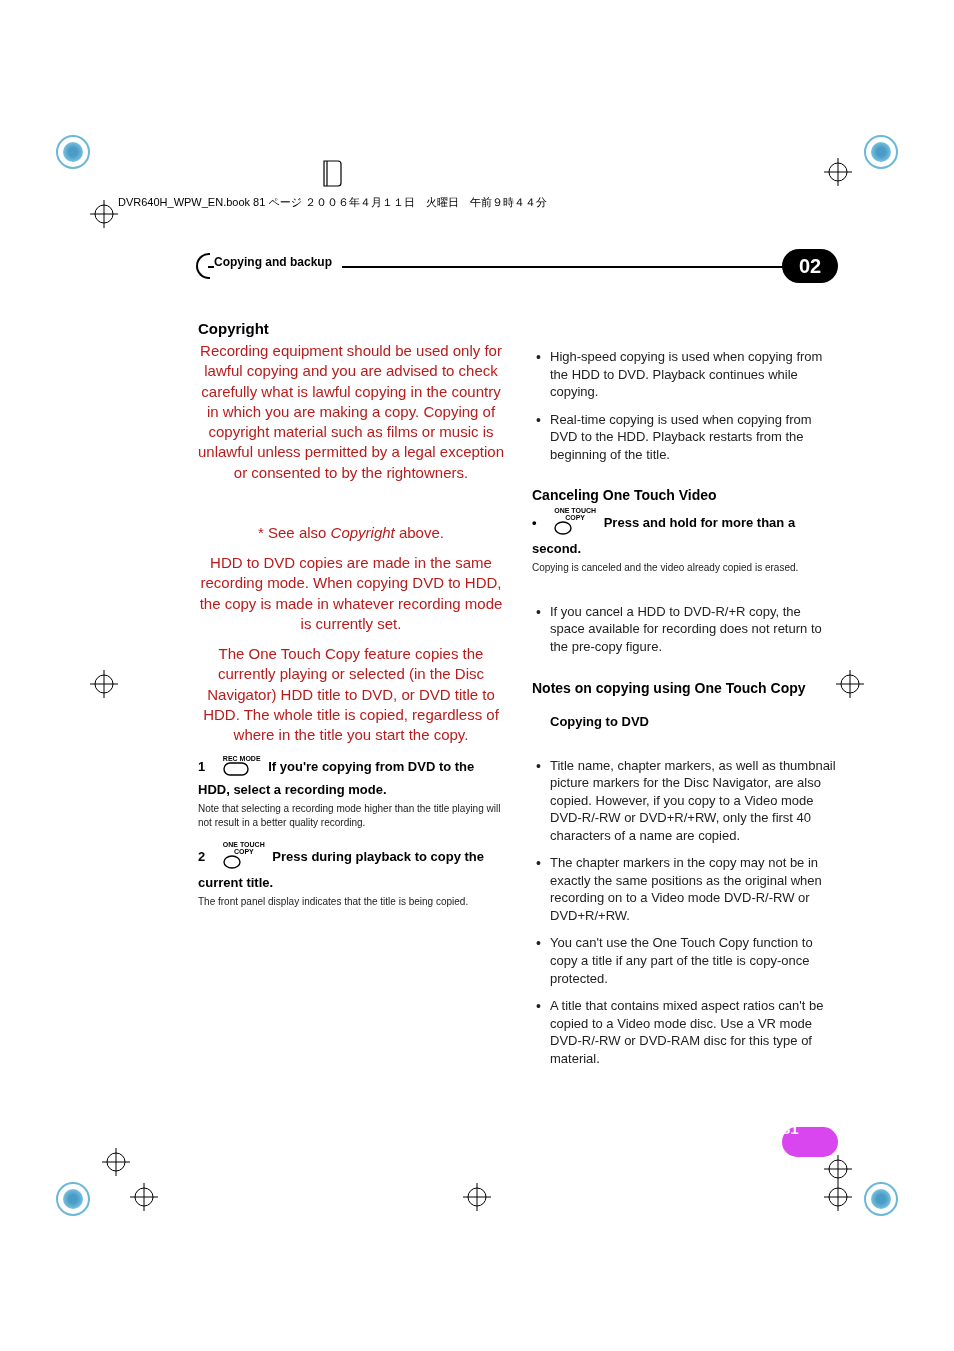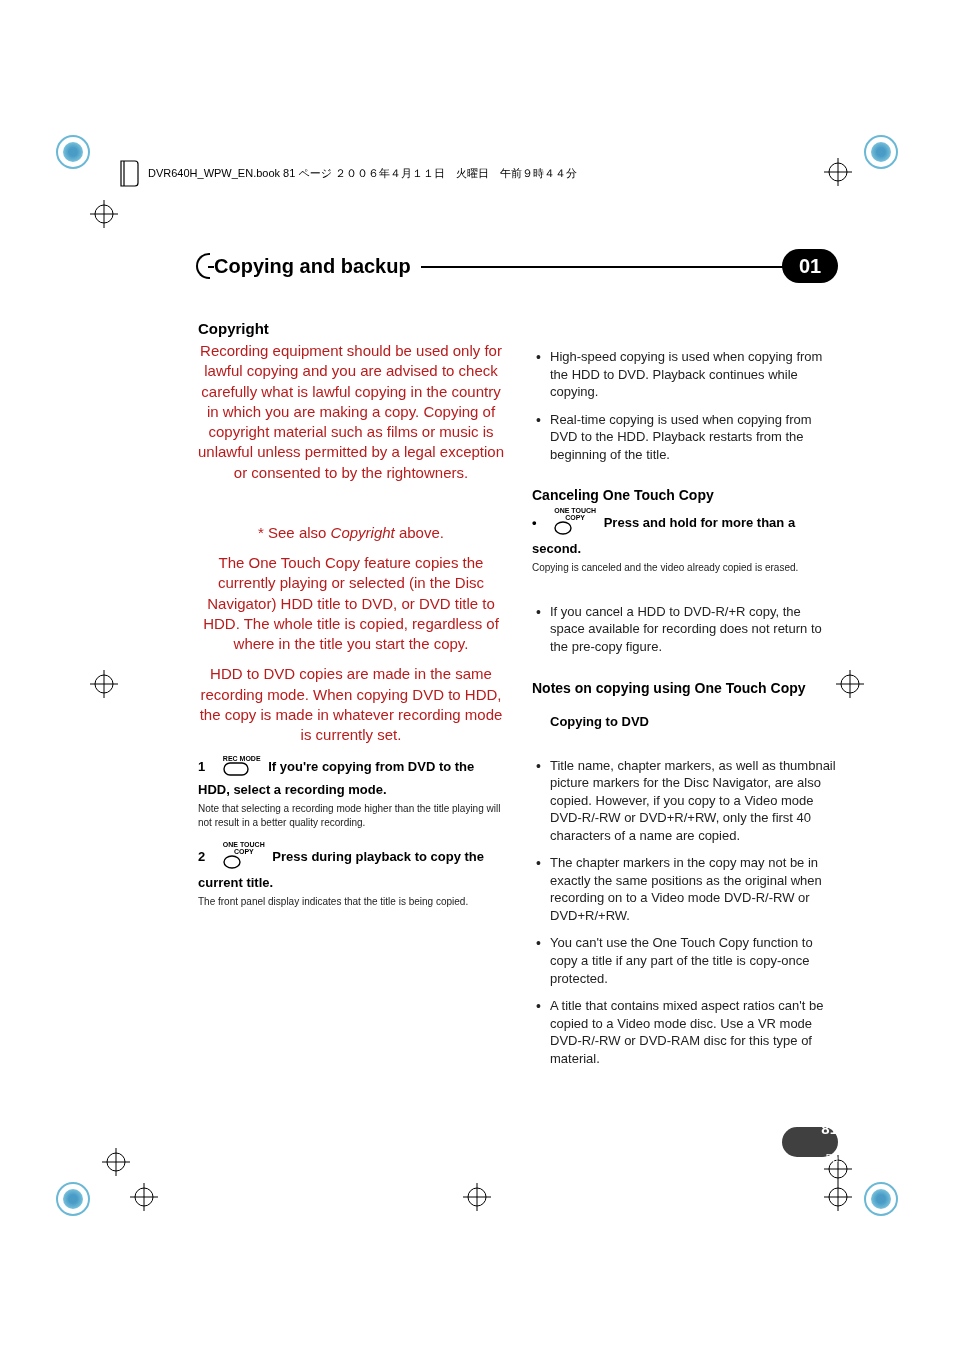--- a/index.html
+++ b/index.html
@@ -5,29 +5,29 @@
     * { margin: 0; padding: 0; box-sizing: border-box; }
     body { font-family: Arial, Helvetica, sans-serif; background: #fff; width: 954px; height: 1351px; position: relative; color: #000; }
     
     .reg-mark { position: absolute; width: 34px; height: 34px; }
     .reg-circle { width: 34px; height: 34px; border: 2px solid #6bb8d6; border-radius: 50%; display: flex; align-items: center; justify-content: center; }
     .reg-inner { width: 20px; height: 20px; background: radial-gradient(circle, #4a9cc7 30%, #6bb8d6 60%, #b8dce8 100%); border-radius: 50%; }
     
     .crosshair { position: absolute; width: 28px; height: 28px; }
     .crosshair svg { width: 100%; height: 100%; }
     
-    .print-header { position: absolute; top: 159px; left: 118px; display: flex; align-items: center; gap: 8px; }
+    .print-header { position: absolute; top: 159px; left: 118px; display: flex; align-items: center; gap: 8px; flex-direction: column; }
     .print-header-icon { width: 22px; height: 28px; }
     .print-header-text { font-size: 11px; color: #000; }
     
     .chapter-bar { position: absolute; top: 253px; left: 196px; width: 642px; height: 26px; }
     .chapter-pill { position: absolute; right: 0; top: -4px; width: 56px; height: 34px; background: #000; border-radius: 17px; display: flex; align-items: center; justify-content: center; }
     .chapter-num { color: #fff; font-weight: bold; font-size: 20px; }
     .chapter-line { position: absolute; top: 13px; left: 12px; right: 40px; height: 2px; background: #000; }
-    .chapter-title { position: absolute; top: 2px; left: 18px; font-weight: bold; font-size: 20px; background: #fff; padding-right: 10px; }
+    .chapter-title { position: absolute; top: 2px; left: 18px; font-weight: bold; font-size: 12px; background: #fff; padding-right: 10px; }
     .chapter-arc { position: absolute; left: 0; top: 0; width: 14px; height: 26px; border: 2px solid #000; border-right: none; border-radius: 13px 0 0 13px; }
     
     .content { position: absolute; top: 320px; left: 198px; width: 640px; display: flex; gap: 28px; }
     .col { width: 306px; }
     
     .h1 { font-weight: bold; font-size: 15px; margin-bottom: 4px; }
     .h2 { font-weight: bold; font-size: 20px; color: #000; margin-bottom: 14px; }
     .h3 { font-weight: bold; font-size: 14px; margin-bottom: 4px; }
     .h4 { font-weight: bold; font-size: 13px; margin-bottom: 6px; margin-left: 18px; }
     
@@ -39,21 +39,21 @@
     .step-bold { font-weight: bold; }
     .step-body { font-size: 10px; line-height: 1.35; margin-bottom: 12px; color: #222; }
     
     .btn-icon { display: inline-block; vertical-align: middle; margin: 0 4px; }
     .btn-label { font-size: 7px; font-weight: bold; text-align: center; display: block; line-height: 1; }
     
     ul { list-style: none; padding-left: 18px; margin-top: 28px; }
     ul li { font-size: 13px; line-height: 1.35; margin-bottom: 10px; position: relative; color: #222; }
     ul li::before { content: "•"; position: absolute; left: -14px; font-size: 14px; }
     
-    .page-footer { position: absolute; bottom: 194px; right: 116px; width: 56px; height: 30px; background: #404040; border-radius: 15px; display: flex; flex-direction: column; align-items: flex-end; justify-content: center; }
+    .page-footer { position: absolute; bottom: 194px; right: 116px; width: 56px; height: 30px; background: #d946ef; border-radius: 15px; display: flex; flex-direction: column; align-items: flex-start; justify-content: center; }
     .page-num { color: #fff; font-weight: bold; font-size: 15px; line-height: 1; }
     .page-lang { color: #fff; font-size: 10px; line-height: 1; margin-top: 18px; }
     
     .spacer-lg { height: 30px; }
     .spacer-md { height: 14px; }
   </style>
 </head>
 <body>
 
 <div class="reg-mark" style="top:135px; left:56px;">
@@ -128,34 +128,34 @@
       <path d="M3 2 L17 2 Q20 2 20 5 L20 24 Q20 27 17 27 L3 27 Z M3 2 L3 27 M6 2 L6 27" fill="none" stroke="#000" stroke-width="1.2"></path>
     </svg>
   <span class="print-header-text">DVR640H_WPW_EN.book  81 ページ  ２００６年４月１１日　火曜日　午前９時４４分</span>
 </div>
 
 <div class="chapter-bar">
   <div class="chapter-arc"></div>
   <div class="chapter-line"></div>
   <div class="chapter-title">Copying and backup</div>
   <div class="chapter-pill">
-    <span class="chapter-num">01</span>
+    <span class="chapter-num">02</span>
   </div>
 </div>
 
 <div class="content">
   <div class="col">
     <div class="h1">Copyright</div>
     <div class="p">Recording equipment should be used only for lawful copying and you are advised to check carefully what is lawful copying in the country in which you are making a copy. Copying of copyright material such as films or music is unlawful unless permitted by a legal exception or consented to by the rightowners.</div>
     <div class="spacer-lg"></div>
     <div class="p">
       <span>* See also </span><span class="small-italic">Copyright</span><span> above.</span>
     </div>
+    <div class="p">HDD to DVD copies are made in the same recording mode. When copying DVD to HDD, the copy is made in whatever recording mode is currently set.</div>
     <div class="p">The One Touch Copy feature copies the currently playing or selected (in the Disc Navigator) HDD title to DVD, or DVD title to HDD. The whole title is copied, regardless of where in the title you start the copy.</div>
-    <div class="p">HDD to DVD copies are made in the same recording mode. When copying DVD to HDD, the copy is made in whatever recording mode is currently set.</div>
 
     <div class="step">
       <span class="step-num">1</span>
       <span class="btn-icon">
         <span class="btn-label">REC MODE</span>
         <svg width="26" height="14" viewBox="0 0 26 14">
             <rect x="1" y="1" width="24" height="12" rx="6" fill="none" stroke="#000" stroke-width="1.4"></rect>
           </svg>
       </span>
       <span class="step-bold"> If you're copying from DVD to the HDD, select a recording mode.</span>
@@ -175,21 +175,21 @@
     </div>
     <div class="step-body">The front panel display indicates that the title is being copied.</div>
   </div>
 
   <div class="col">
     <ul>
       <li>High-speed copying is used when copying from the HDD to DVD. Playback continues while copying.</li>
       <li>Real-time copying is used when copying from DVD to the HDD. Playback restarts from the beginning of the title.</li>
     </ul>
     <div class="spacer-md"></div>
-    <div class="h3">Canceling One Touch Copy</div>
+    <div class="h3">Canceling One Touch Video</div>
     <div class="step">
       <span class="step-num">•</span>
       <span class="btn-icon">
         <span class="btn-label">ONE TOUCH</span>
         <span class="btn-label">COPY</span>
         <svg width="18" height="14" viewBox="0 0 18 14">
             <ellipse cx="9" cy="7" rx="8" ry="6" fill="none" stroke="#000" stroke-width="1.4"></ellipse>
           </svg>
       </span>
       <span class="step-bold"> Press and hold for more than a second.</span>

